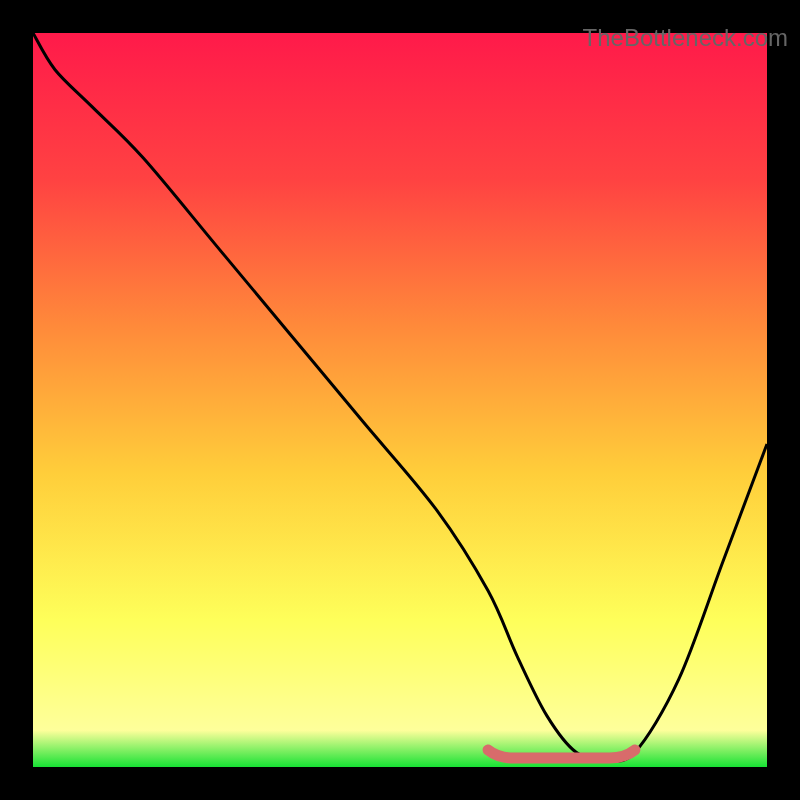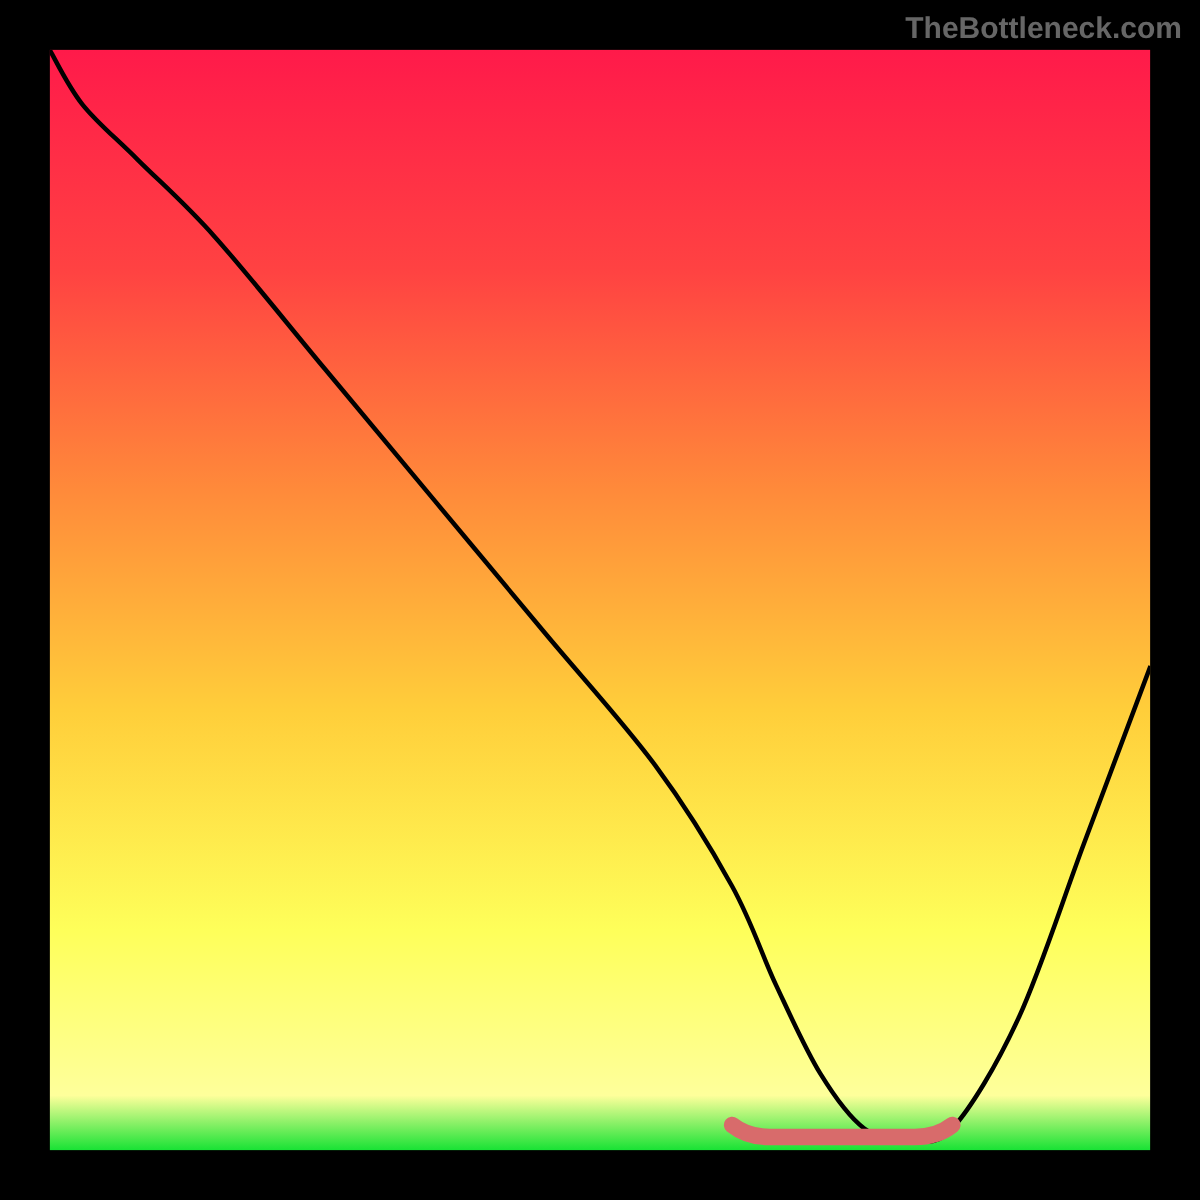--- a/index.html
+++ b/index.html
@@ -6,25 +6,25 @@
     margin: 0;
     padding: 0;
     background: #000;
     width: 800px;
     height: 800px;
     position: relative;
     font-family: Arial, sans-serif;
   }
   .watermark {
     position: absolute;
-    top: 8px;
+    top: 24px;
     right: 12px;
     color: #666;
-    font-size: 20px;
-    font-weight: bold;
+    font-size: 24px;
+    font-weight: normal;
     z-index: 10;
   }
   .plot-area {
     position: absolute;
     left: 33px;
     top: 33px;
     width: 734px;
     height: 734px;
     overflow: hidden;
   }

